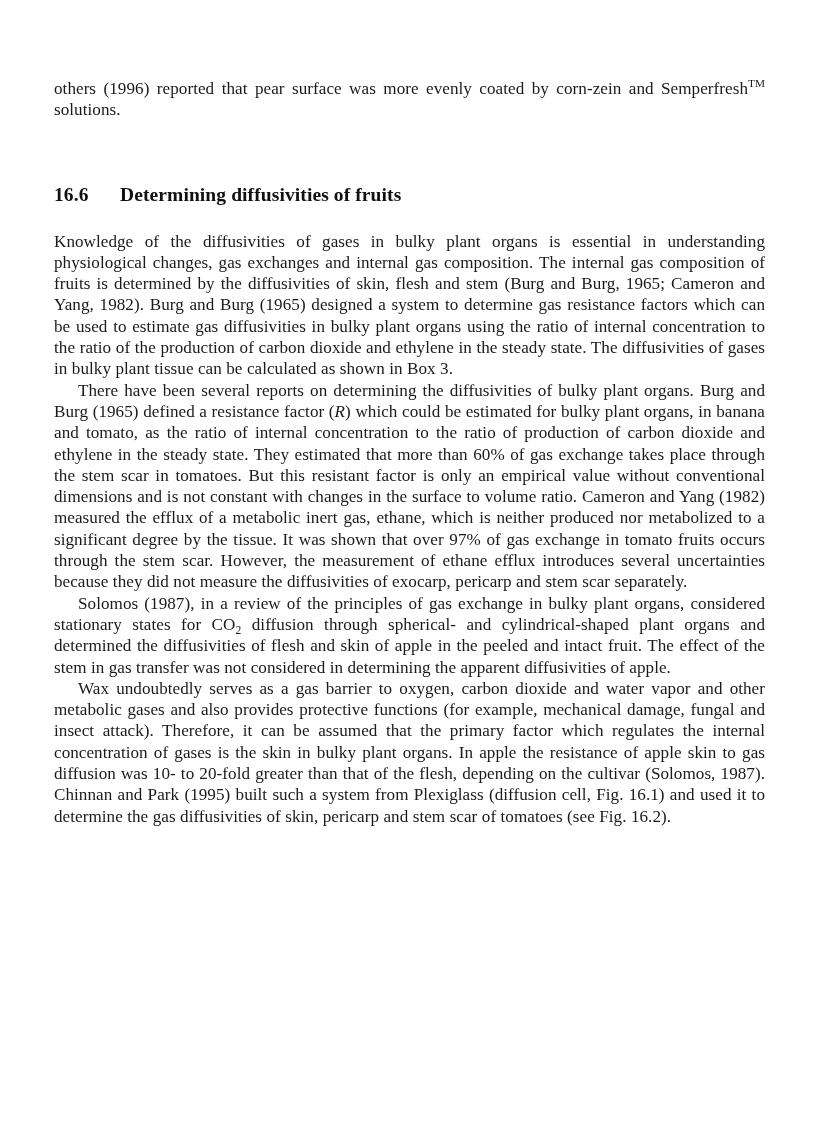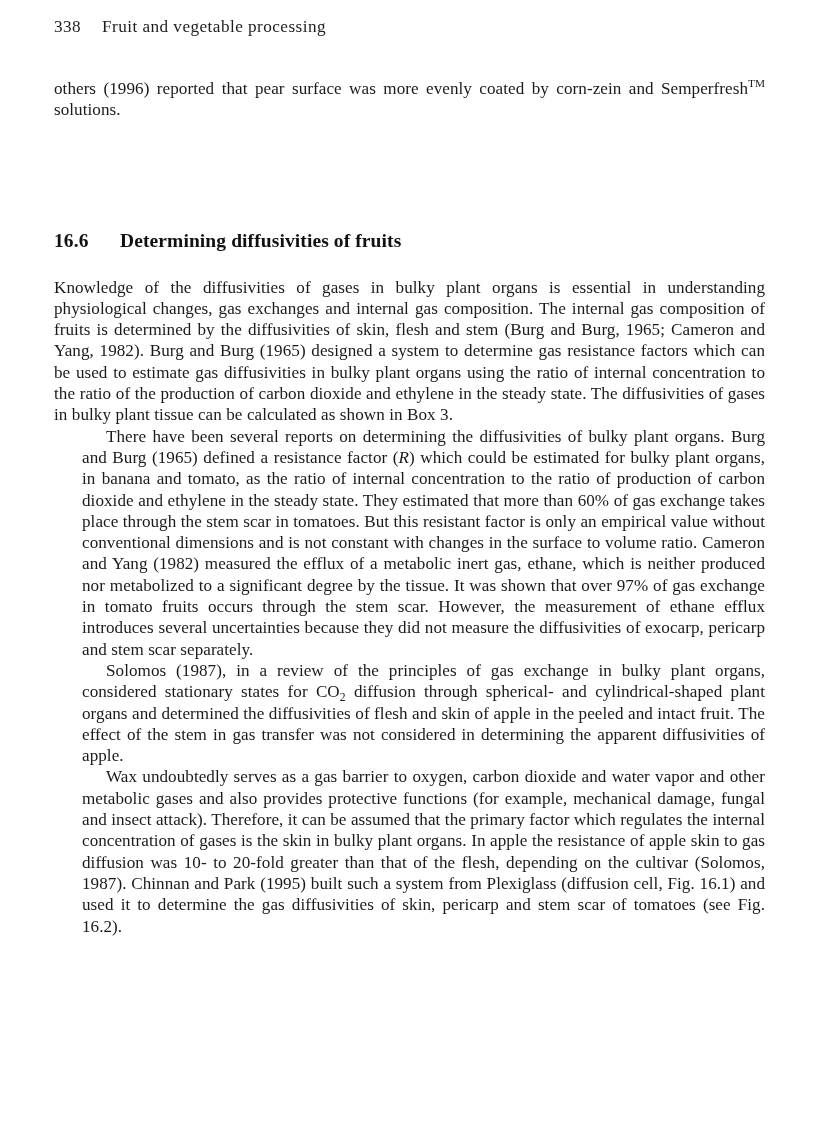--- a/index.html
+++ b/index.html
@@ -56,40 +56,38 @@
     line-height: 21.3px;
     text-align: justify;
     text-justify: inter-word;
     letter-spacing: 0.05px;
     word-spacing: 0.1px;
     -webkit-hyphens: none;
     hyphens: none;
   }
   p.indent {
     text-indent: 24px;
-    margin-left: 28px;
   }
   p.no-indent {
     text-indent: 0;
   }
 
   
   h2.section-heading {
     margin: 0;
     font-size: 19.5px;
     line-height: 24px;
     font-weight: bold;
     letter-spacing: 0.1px;
     color: #111111;
     white-space: nowrap;
   }
   h2.section-heading .sec-num {
     display: inline-block;
     min-width: 66px;
-    margin-top: 46px;
   }
   .spacer-before-heading { height: 62px; }
   .spacer-after-heading  { height: 24px; }
 
   sup {
     font-size: 0.66em;
     vertical-align: super;
     line-height: 0;
   }
   sub {
@@ -97,23 +95,20 @@
     vertical-align: sub;
     line-height: 0;
   }
   i, .ital { font-style: italic; }
 </style>
 </head>
 <body>
 
 <div class="page">
 
-  <div class="running-header">
-    <span class="folio">338</span><span class="header-title">Fruit and vegetable processing</span>
-  </div>
 
   <div class="column">
 
     <p class="body-par no-indent"><span>others (1996) reported that pear surface was more evenly coated by corn-zein and Semperfresh</span><sup>TM</sup><span> solutions.</span></p>
 
     <div class="spacer-before-heading"></div>
 
     <h2 class="section-heading"><span class="sec-num">16.6</span><span>Determining diffusivities of fruits</span></h2>
 
     <div class="spacer-after-heading"></div>

